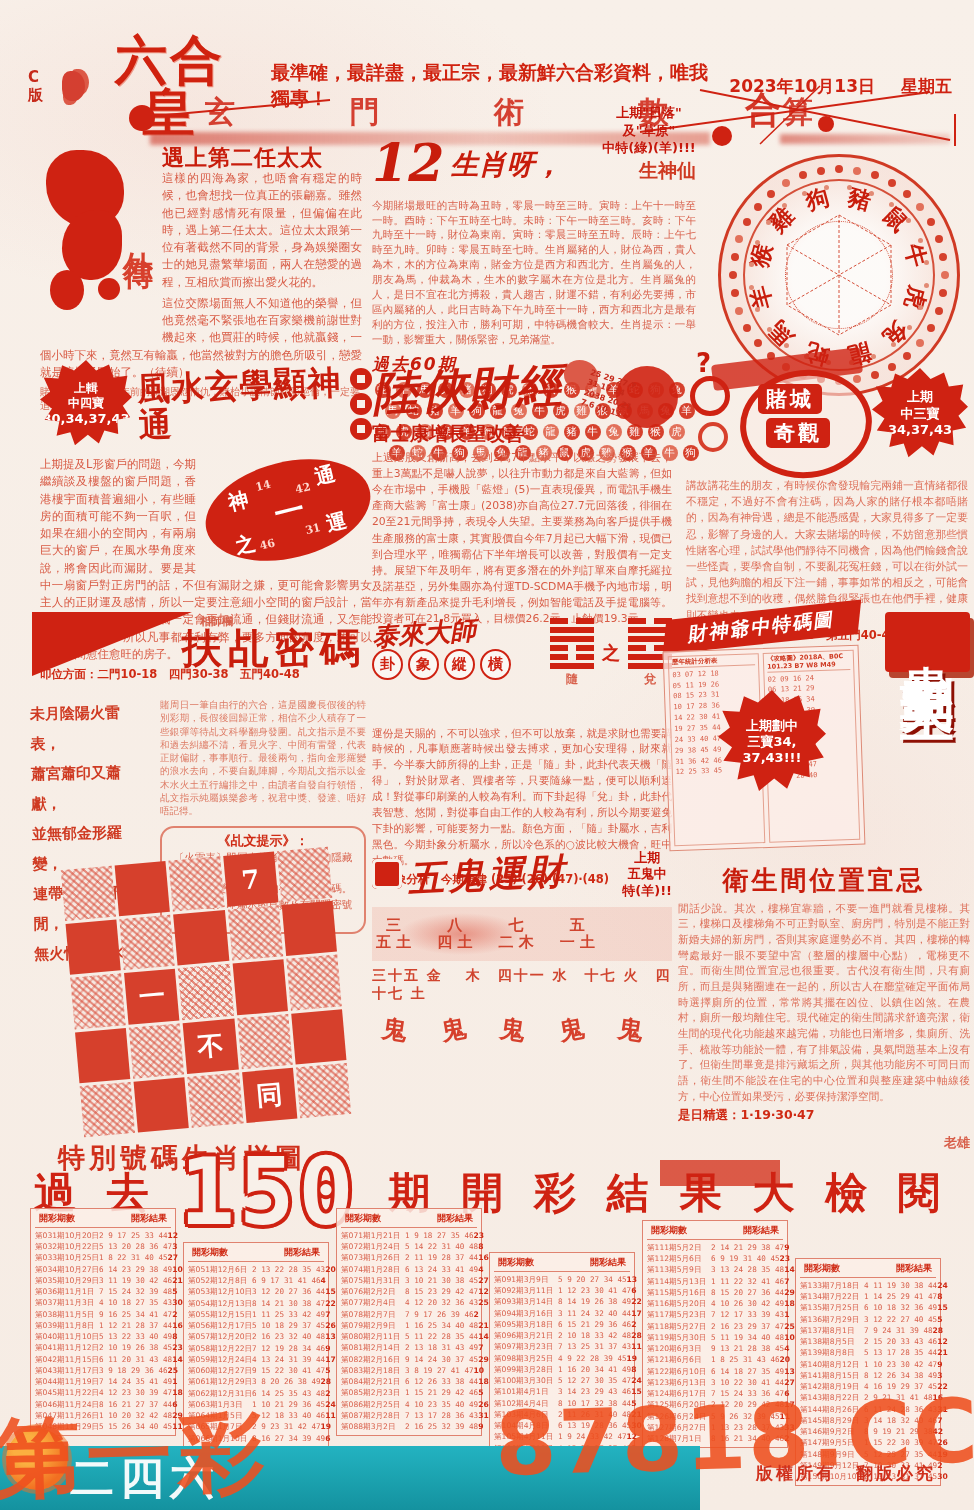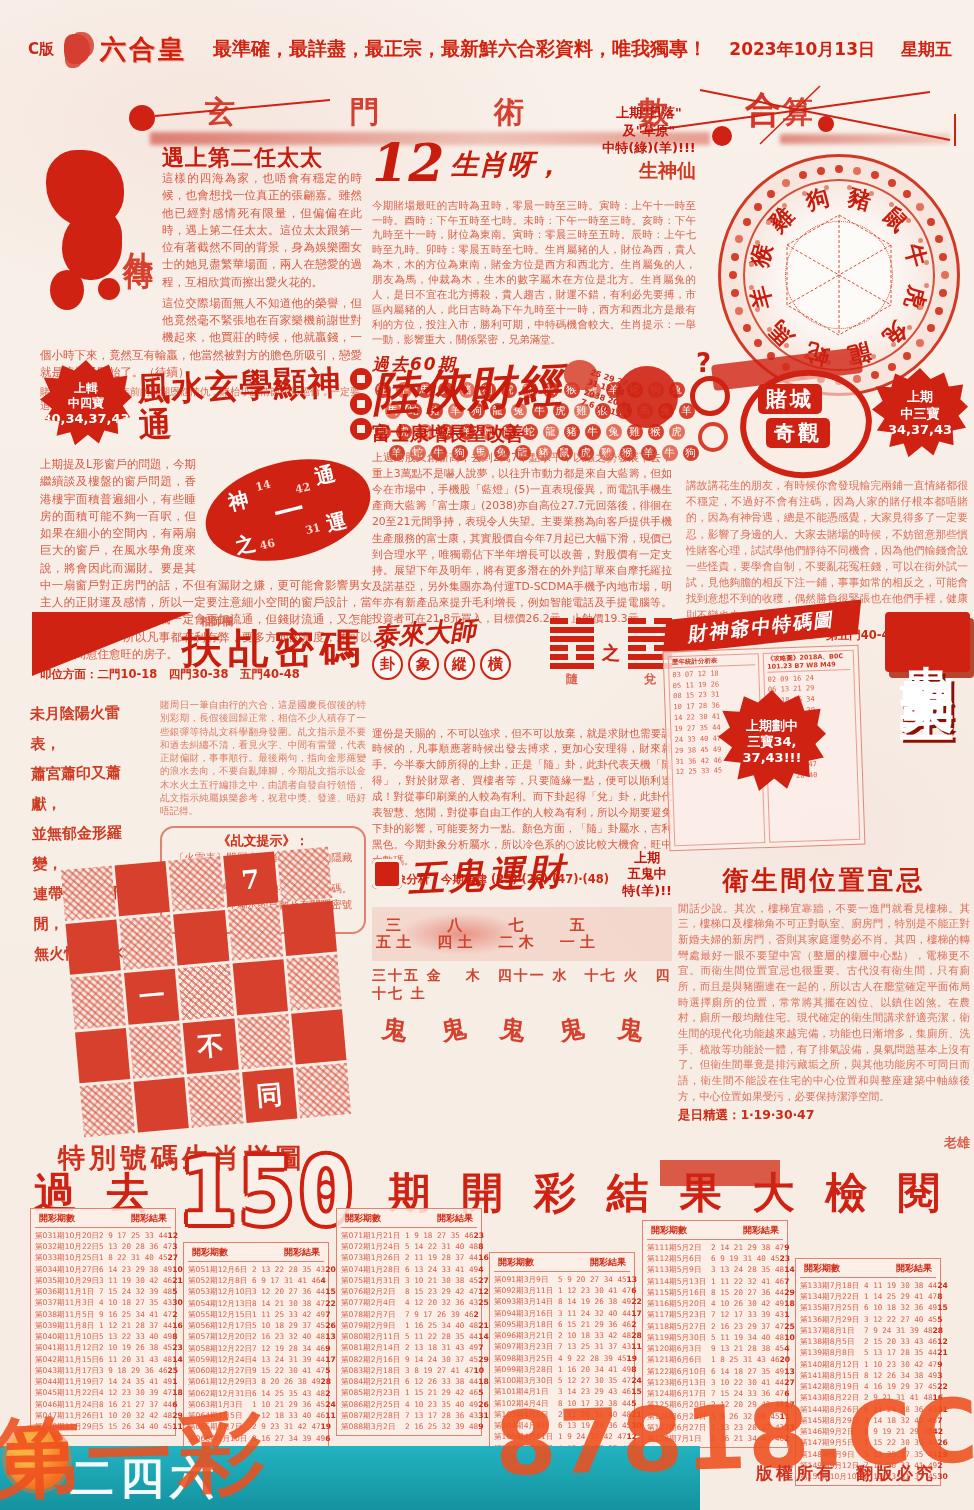--- a/index.html
+++ b/index.html
@@ -10,22 +10,22 @@
           radial-gradient(ellipse 600px 300px at 20% 8%, rgba(240,200,190,.25), transparent 60%),
           radial-gradient(ellipse 500px 400px at 85% 55%, rgba(240,205,195,.22), transparent 60%),
           linear-gradient(#f8f0e9,#f6ece4);
         color:#cf2212;}
   .abs{position:absolute;}
   
   .masthead{top:34px;left:28px;right:22px;display:flex;align-items:center;gap:10px;}
   .edition{font-size:15px;font-weight:bold;color:#c6291a;}
   .stamp-ic{width:26px;height:30px;border-radius:40% 60% 55% 45%;background:#cf2212;
             box-shadow:6px -4px 0 -2px #d8402c, -3px 8px 0 -4px #d8402c;opacity:.85;}
-  .logo{font-size:26px;font-weight:900;letter-spacing:3px;color:#d0220f;
-        font-family:"DejaVu Serif",serif;text-shadow:1px 1px 0 #e98;line-height:1;}
+  .logo{font-size:52px;font-weight:900;letter-spacing:3px;color:#d0220f;
+        font-family:"DejaVu Serif",serif;text-shadow:1px 1px 0 #e98;line-height:1;text-align:center;}
   .slogan{font-size:19px;font-weight:900;color:#d0220f;letter-spacing:0;margin-left:16px;}
   .mh-date{margin-left:auto;font-size:17px;font-weight:bold;display:flex;gap:26px;white-space:nowrap;}
   
   .banner{top:84px;left:0;width:974px;height:72px;}
   .banner svg{position:absolute;left:0;top:0;}
   .banner-txt{position:absolute;left:205px;top:8px;font-family:"DejaVu Serif",serif;
        font-size:30px;font-weight:bold;letter-spacing:52px;color:#cf2212;opacity:.85;}
   .banner-he{position:absolute;left:745px;top:2px;font-family:"DejaVu Serif",serif;
        font-size:36px;font-weight:bold;color:#cf2212;opacity:.9;}
   .smear{position:absolute;left:150px;top:48px;width:560px;height:13px;filter:blur(2px);

